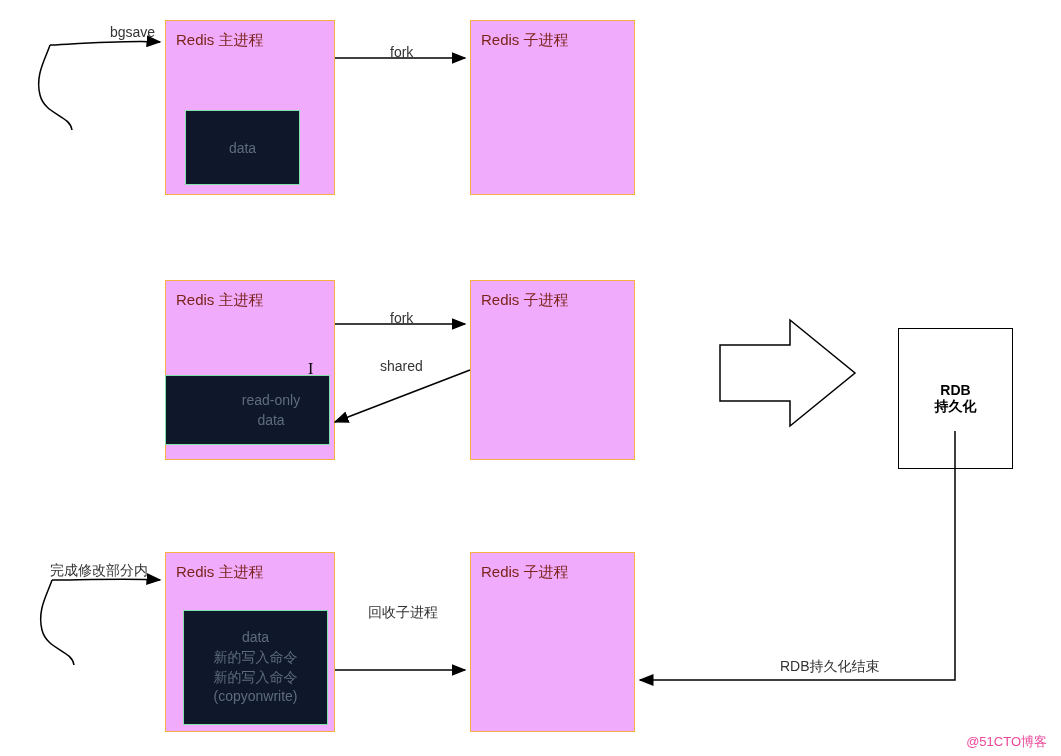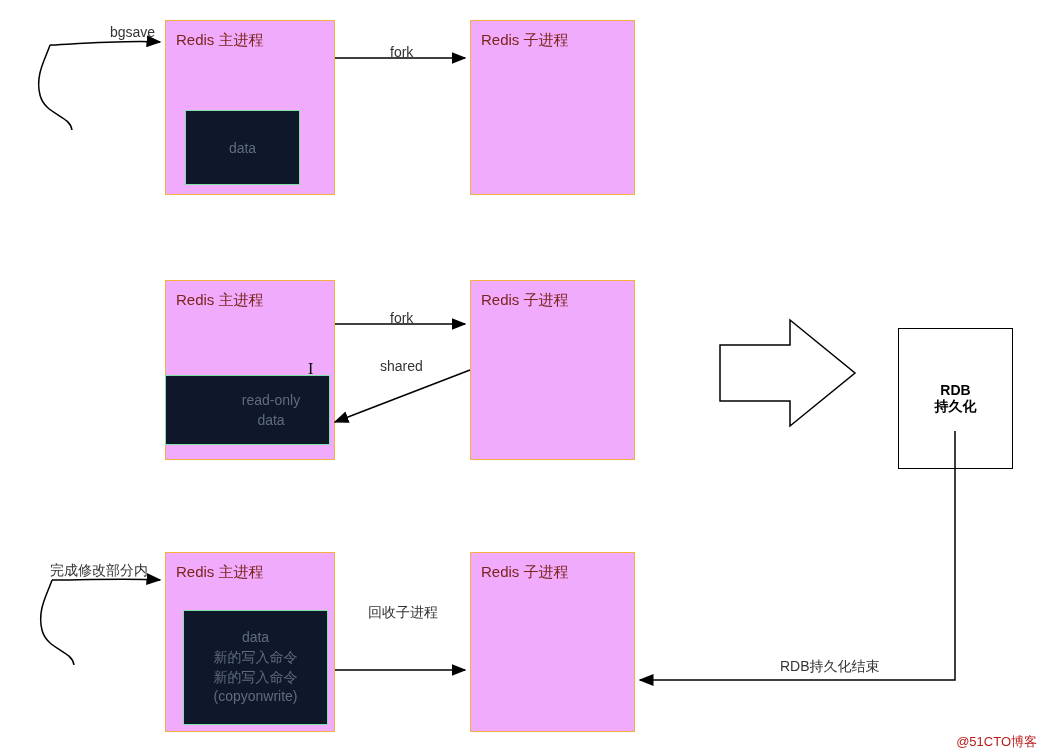--- a/index.html
+++ b/index.html
@@ -43,23 +43,23 @@
     font-size: 14px;
     font-weight: bold;
   }
   .label {
     position: absolute;
     font-size: 14px;
     color: #333;
   }
   .watermark {
     position: absolute;
-    right: 24px;
+    right: 14px;
     bottom: 5px;
-    color: #b91c1c;
+    color: #ec4899;
     font-size: 13px;
   }
   svg.overlay {
     position: absolute;
     top: 0; left: 0;
     width: 1061px;
     height: 756px;
     pointer-events: none;
   }
   .cursor-i {

